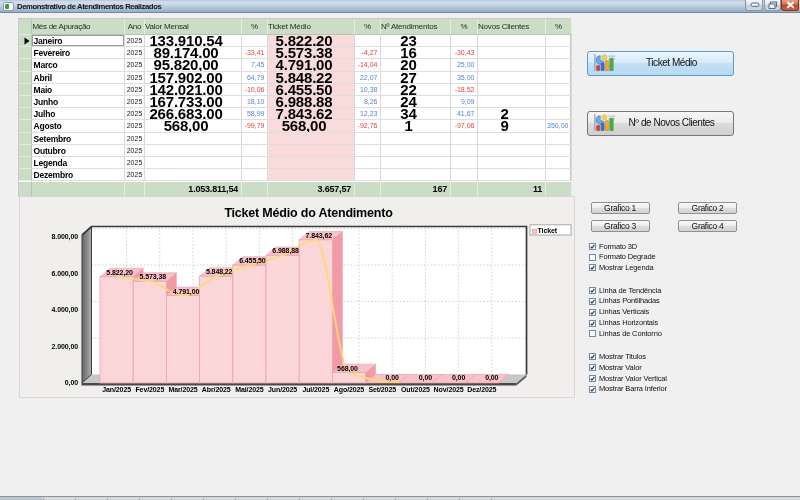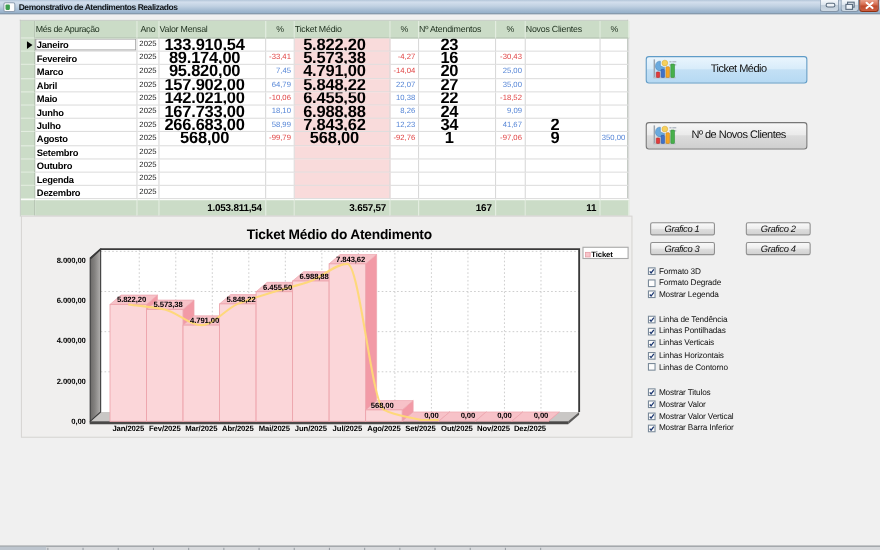--- a/index.html
+++ b/index.html
@@ -53,21 +53,21 @@
 
 
 .bigbtn { position:absolute; left:587px; width:147px; border:1px solid #777777; border-radius:3px;
   background:linear-gradient(180deg,#f7f7f7 0%,#ebebeb 45%,#dcdcdc 50%,#cfcfcf 100%); }
 .bigbtn.sel { border-color:#5f9cc8; background:linear-gradient(180deg,#eaf5fd 0%,#d8ecfa 45%,#c3e0f5 50%,#b6d9f3 100%); }
 .bicon { position:absolute; left:4px; top:50%; margin-top:-10px; }
 .bbl { position:absolute; left:26px; right:4px; top:50%; margin-top:-6px; text-align:center; white-space:nowrap;
   font-size:10px; letter-spacing:-0.45px; color:#111; }
 .gbtn { position:absolute; width:59px; height:12px; border:1px solid #909090; border-radius:2px;
   background:linear-gradient(180deg,#f9f9f9 0%,#ededed 48%,#dedede 52%,#d2d2d2 100%);
-  font-size:8.5px; letter-spacing:-0.3px; text-align:center; line-height:11px; color:#111;font-style:italic; }
+  font-size:8.5px; letter-spacing:-0.3px; text-align:center; line-height:11px; color:#111; }
 .cbrow { position:absolute; left:589px; height:10.4px; }
 .cbox { position:absolute; left:0; top:1.6px; width:7px; height:7px; background:#fcfcfc; border:1px solid #7b8a99; }
 .cblab { position:absolute; left:10px; top:0; white-space:nowrap; font-size:7.5px; letter-spacing:-0.15px; color:#111; line-height:10.4px;text-align:center; }
 
 
 #taskbar { position:absolute; left:0; top:495.5px; width:800px; height:4.5px;
   background:#d7d9dc; border-top:1px solid #8f9397; }
 #taskbar .lseg { position:absolute; left:0; top:0; width:42px; height:4.5px; background:#bdc5ce; }
 </style></head>
 <body>

